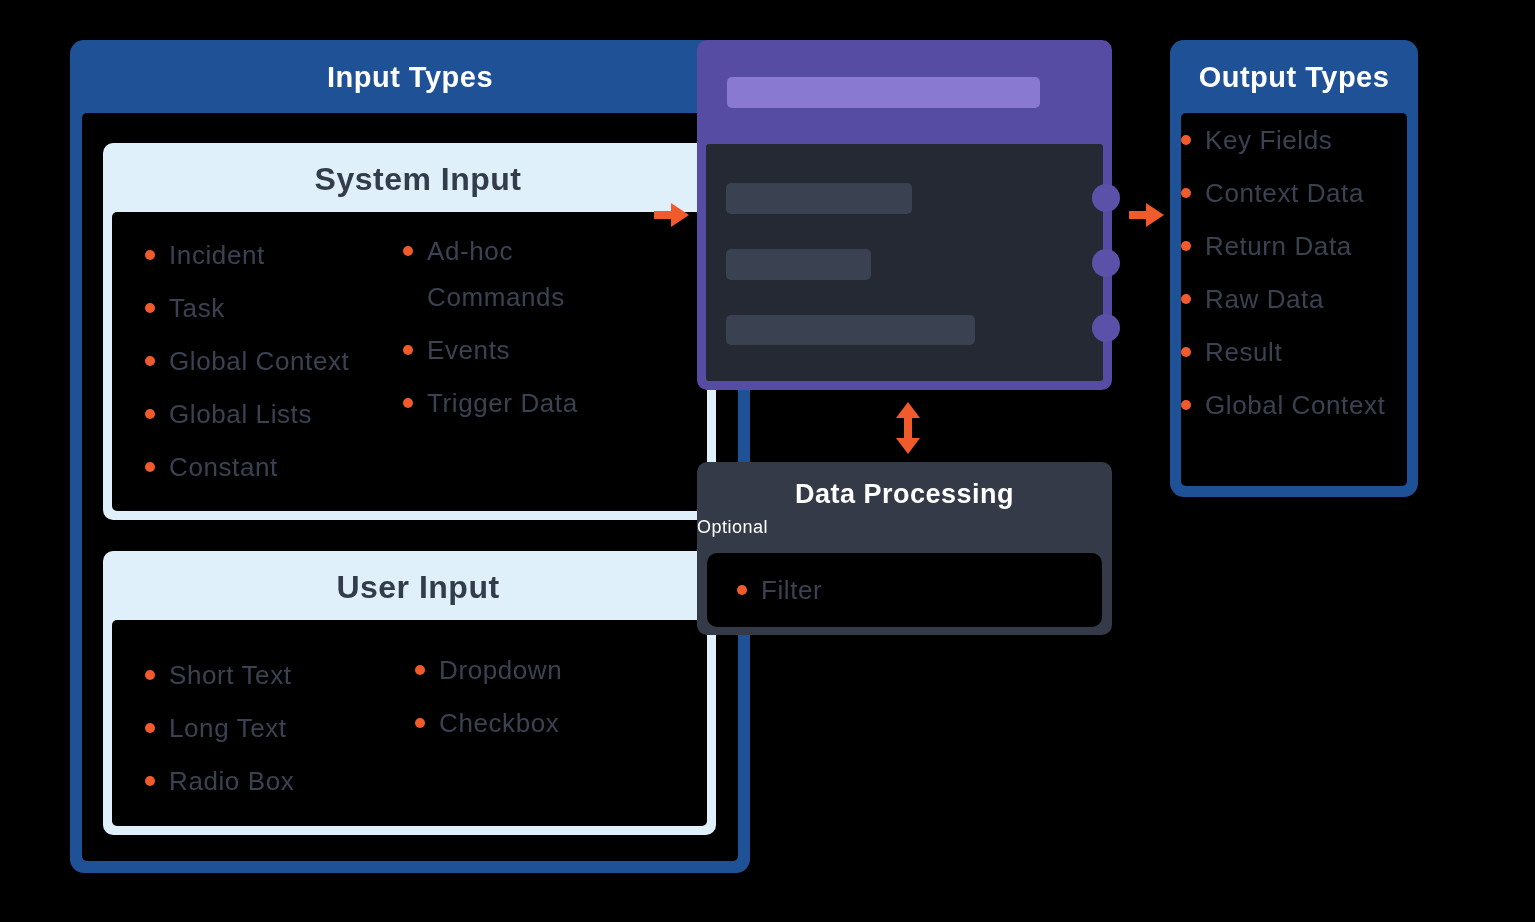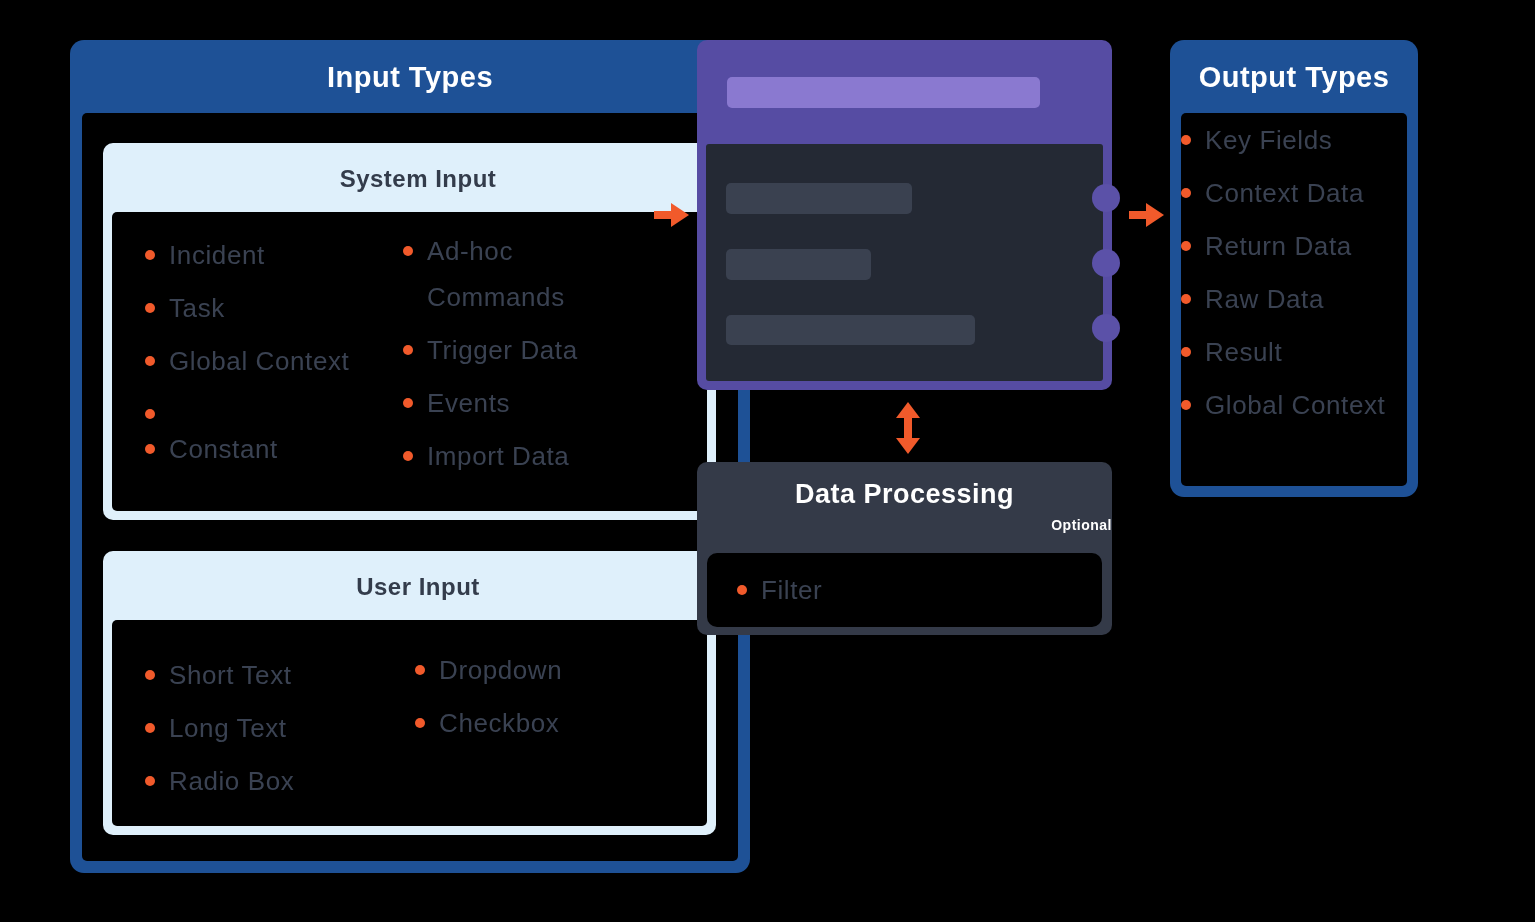--- a/index.html
+++ b/index.html
@@ -30,21 +30,21 @@
     text-align:center;color:var(--text_light);font-size:29px;font-weight:700;letter-spacing:.5px;
   }
   .panel-body{
     position:absolute;left:12px;right:12px;top:73px;bottom:12px;
     background:var(--bg_black);border-radius:5px;
   }
   
   .card{position:absolute;left:21px;right:22px;background:var(--card_light);border-radius:10px;}
   .card-title{
     position:absolute;top:0;left:17px;right:0;height:69px;line-height:72px;
-    text-align:center;color:var(--text_header_dark);font-size:24px;font-weight:700;letter-spacing:.5px;
+    text-align:center;color:var(--text_header_dark);font-size:32px;font-weight:700;letter-spacing:.5px;
   }
   .card-body{
     position:absolute;left:9px;right:9px;top:69px;bottom:9px;
     background:var(--bg_black);border-radius:5px;display:flex;align-items:flex-start;
     padding-left:33px;
   }
   
   ul.list{list-style:none;margin:0;padding:0;}
   ul.list li{display:flex;align-items:flex-start;padding:3.5px 0;}
   .lbl{
@@ -81,22 +81,22 @@
   
   .processing-box{
     position:absolute;left:697px;top:462px;width:415px;height:173px;
     background:var(--processing_dark);border-radius:10px;
   }
   .processing-title{
     position:absolute;top:17px;left:0;right:0;text-align:center;
     color:var(--text_light);font-size:27px;font-weight:700;letter-spacing:.5px;
   }
   .processing-subtitle{
-    position:absolute;top:55px;left:0;right:0;text-align:right;
-    color:var(--text_light);font-size:14px;font-weight:700;letter-spacing:.5px;
+    position:absolute;top:55px;left:0;right:0;text-align:left;
+    color:var(--text_light);font-size:18px;font-weight:400;letter-spacing:.5px;
   }
   .processing-body{
     position:absolute;left:10px;right:10px;top:91px;bottom:8px;
     background:var(--bg_black);border-radius:10px;padding:10px 0 0 30px;
   }
   
   .arrow{position:absolute;}
   .arrow svg{display:block;}
   .arrow-in{left:652px;top:202px;}
   .arrow-out{left:1127px;top:202px;}
@@ -130,42 +130,39 @@
             <li>
                 <span class="dot"></span>
                 <span class="lbl">Task</span>
               </li>
             <li>
                 <span class="dot"></span>
                 <span class="lbl">Global Context</span>
               </li>
             <li>
                 <span class="dot"></span>
+                <span class="lbl">Global Lists</span>
               </li>
             <li>
                 <span class="dot"></span>
                 <span class="lbl">Constant</span>
               </li>
           </ul>
           <ul class="list col2" style="margin-top:-4px;">
             <li>
                 <span class="dot"></span>
                 <span class="lbl">Ad-hoc Commands</span>
               </li>
             <li>
                 <span class="dot"></span>
+                <span class="lbl">Events</span>
+              </li>
+            <li>
+                <span class="dot"></span>
                 <span class="lbl">Trigger Data</span>
-              </li>
-            <li>
-                <span class="dot"></span>
-                <span class="lbl">Events</span>
-              </li>
-            <li>
-                <span class="dot"></span>
-                <span class="lbl">Import Data</span>
               </li>
           </ul>
         </div>
       </div>
 
       <div class="card user-card">
         <div class="card-title">User Input</div>
         <div class="card-body" style="padding-top:28px;gap:12px;">
           <ul class="list col1">
             <li>

